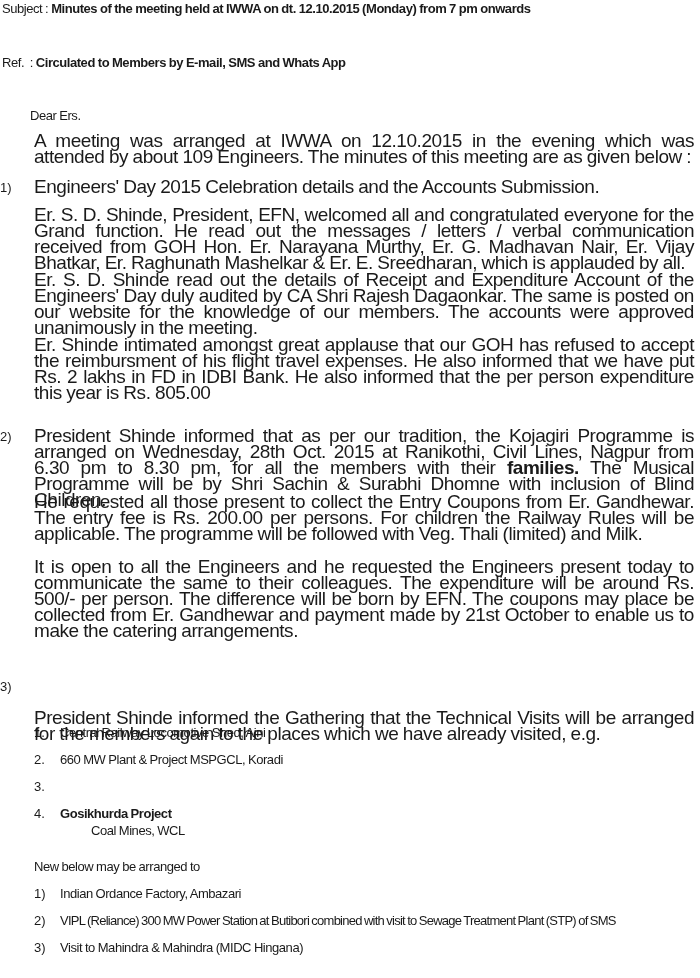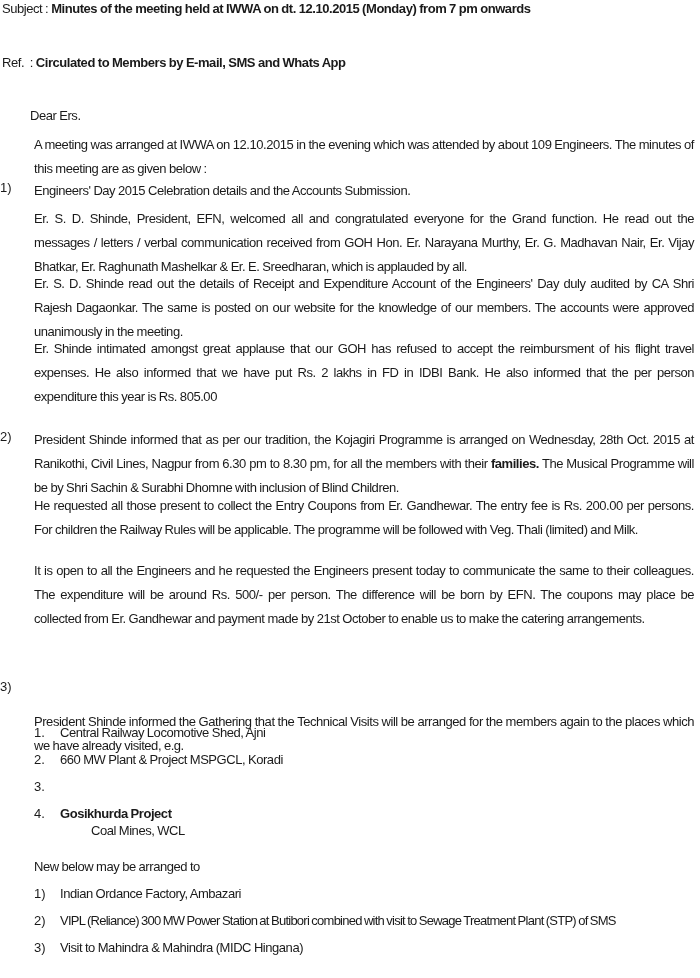--- a/index.html
+++ b/index.html
@@ -5,21 +5,21 @@
   html, body { margin: 0; padding: 0; background: #ffffff; }
   body {
     width: 700px; height: 978px; overflow: hidden; position: relative;
     font-family: "Liberation Sans Narrow", "Liberation Sans", sans-serif;
     color: #1a1a1a; font-size: 13px;
   }
   .doc { position: absolute; left: 0; top: 0; width: 700px; }
   .line { position: absolute; left: 2px; white-space: nowrap; }
   .para {
     position: absolute; left: 34px; width: 660px;
-    line-height: 24px; text-align: justify; font-size: 13px;
+    line-height: 16px; text-align: justify; font-size: 19px;
     letter-spacing: -0.45px; word-spacing: -0.3px;
   }
   .num { position: absolute; left: 0; font-size: 13px; }
   .list-num { position: absolute; left: 34px; font-size: 13px; }
   .list-text { position: absolute; left: 60px; font-size: 13px; white-space: nowrap; letter-spacing: -0.45px; word-spacing: -0.3px; }
   b { font-weight: bold; }
   .hdr { font-size: 13px; letter-spacing: -0.45px; word-spacing: -0.3px; }
 </style>
 </head>
 <body>

